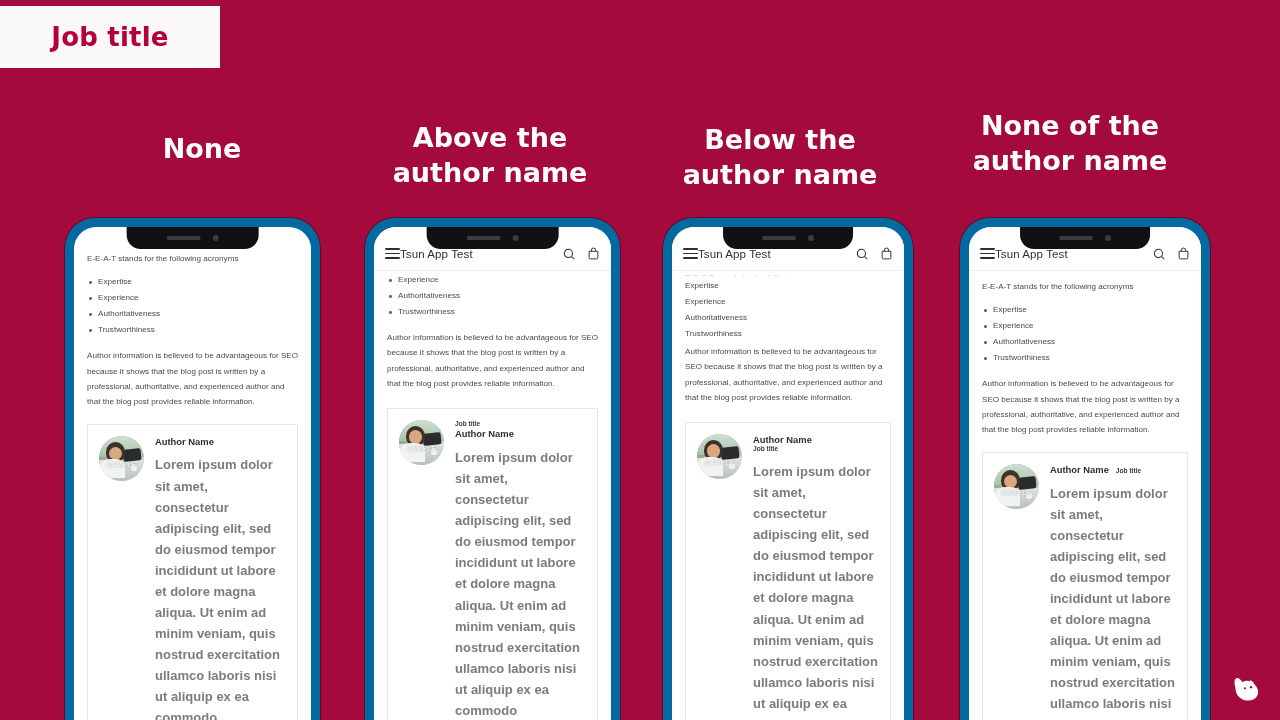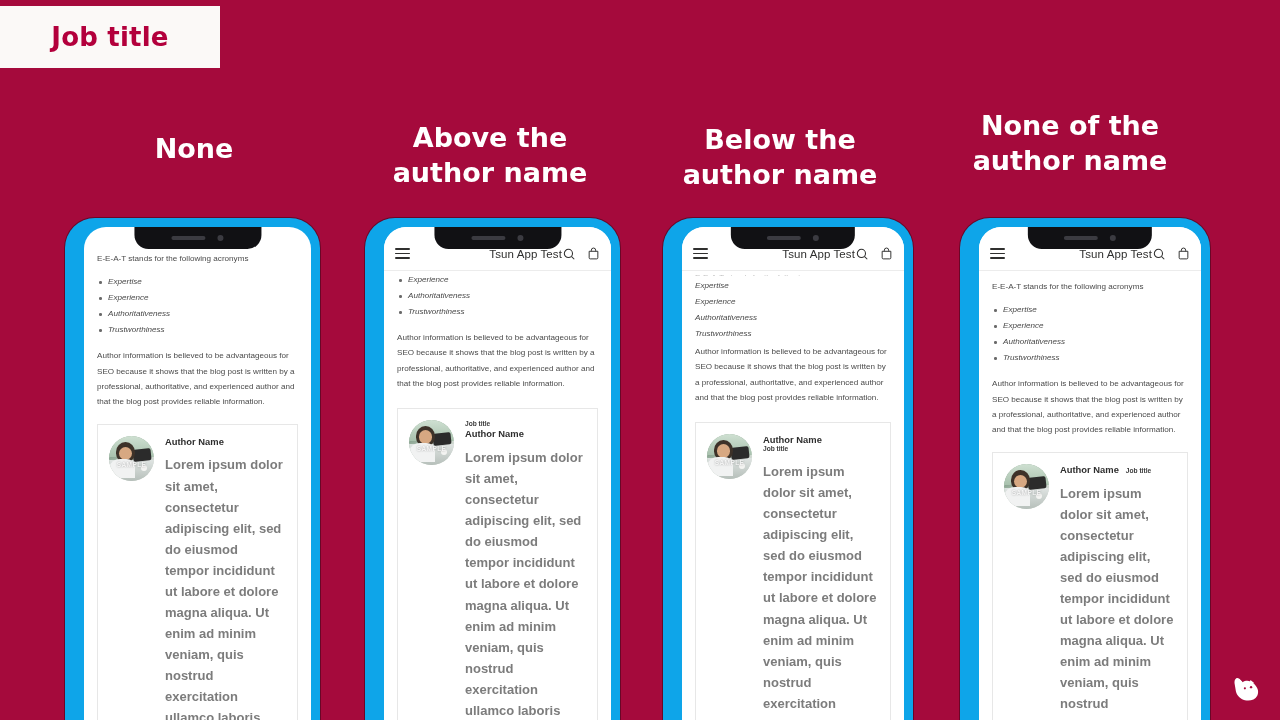--- a/index.html
+++ b/index.html
@@ -29,23 +29,23 @@
     color: #ffffff;
     font-size: 27px; font-weight: 700;
     text-align: center; line-height: 1.28;
     font-family: "DejaVu Sans", sans-serif;
     white-space: pre-line;
   }
 
   
   .phone {
     position: absolute;
-    background: #0ea5e9;
+    background: #0369a1;
     border-radius: 30px 30px 0 0;
-    padding: 9px 9px 0 19px;
+    padding: 9px 9px 0 9px;
     box-shadow: 0 0 0 1px rgba(0,0,0,.35);
     overflow: hidden;
   }
 
   .screen {
     position: relative;
     width: 100%; height: 100%;
     background: #ffffff;
     border-radius: 22px 22px 0 0;
     overflow: hidden;
@@ -66,34 +66,34 @@
     position: relative; z-index: 4;
     display: flex; align-items: center;
     padding: 0 11px;
     height: 34px;
     background: #fff;
     border-bottom: 1px solid #ececec;
   }
   .appbar .hamburger { width: 15px; display: flex; flex-direction: column; gap: 3px; flex: none; }
   .appbar .hamburger i { display: block; height: 1.4px; background: #30302f; border-radius: 1px; }
   .appbar .brand {
-    flex: 1; text-align: right;
+    flex: 1; text-align: left;
     font-size: 11.5px; color: #2f2f2e; font-weight: 400;
     letter-spacing: .1px;
     font-family: "Liberation Sans", sans-serif;
   }
   .appbar .acts { display: flex; align-items: center; gap: 11px; flex: none; }
   .appbar .acts svg { display: block; }
 
   
   .content { padding: 8px 13px 0 13px; color: #4a4a4a; }
   .lead { font-size: 8.1px; line-height: 1.5; color: #4a4a4a; margin-bottom: 9px; }
   ul.acro { list-style: none; margin: 0 0 10px 0; padding: 0 0 0 11px; }
   ul.acro li {
-    font-size: 8.1px; line-height: 1.98; color: #4a4a4a; position: relative; font-style: italic;
+    font-size: 8.1px; line-height: 1.98; color: #4a4a4a; position: relative;
   }
   ul.acro.bulleted li::before {
     content: ""; position: absolute; left: -9px; top: 7px;
     width: 2.6px; height: 2.6px; background: #6a6a6a; border-radius: 50%;
   }
   .para { font-size: 8.1px; line-height: 1.9; color: #4a4a4a; }
 
   
   .author-card {
     margin: 14px 13px 0 13px;
@@ -144,21 +144,21 @@
   
   .mascot { position: absolute; right: 16px; bottom: 12px; width: 36px; height: 36px; }
 </style>
 </head>
 <body>
 
 <div class="title-chip">
   <span class="txt">Job title</span>
 </div>
 
-<div class="col-heading" style="left:94px; top:132px; width:200px;">None</div>
+<div class="col-heading" style="left:102px; top:132px; width:200px;">None</div>
 <div class="col-heading" style="left:375px; top:121px; width:230px;">Above the
 author name</div>
 <div class="col-heading" style="left:665px; top:123px; width:230px;">Below the
 author name</div>
 <div class="col-heading" style="left:955px; top:109px; width:230px;">None of the
 author name</div>
 
 <div class="phone" style="left:65px; top:218px; width:255px; height:502px;">
 
   <div class="screen">

